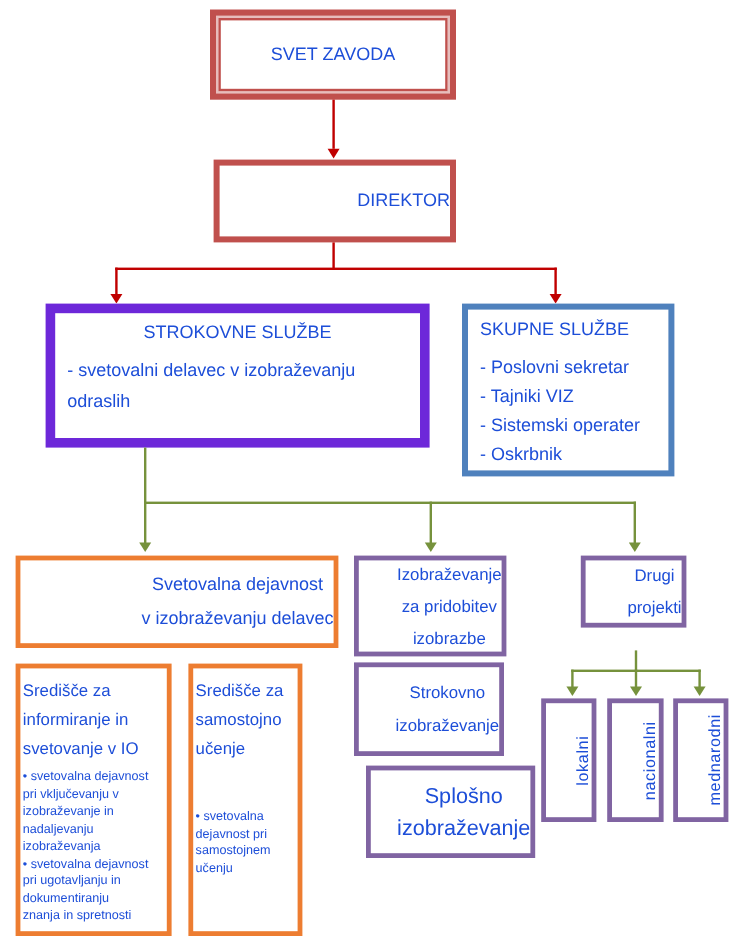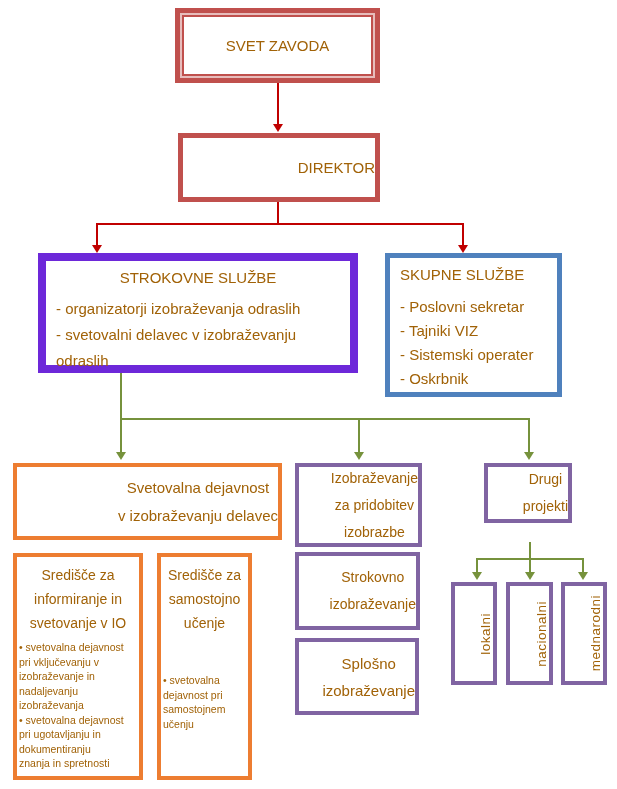--- a/index.html
+++ b/index.html
@@ -1,18 +1,18 @@
 <!DOCTYPE html>
 <html><head>
 <meta charset="utf-8">
 <style>
   html,body { margin:0; padding:0; background:#ffffff; }
   .canvas {
     position:relative; width:617px; height:789px; background:#ffffff;
-    font-family:"Liberation Sans","DejaVu Sans",sans-serif; color:#a16207; overflow:hidden;
+    font-family:"Liberation Sans","DejaVu Sans",sans-serif; color:#1d4ed8; overflow:hidden;
   }
   .box { position:absolute; box-sizing:border-box; background:#ffffff; }
   .b-red    { border:5px solid #C0504D; }
   .b-green  { border:8px solid #6d28d9; }
   .b-blue   { border:5px solid #4F81BD; }
   .b-orange { border:4px solid #ED7D31; }
   .b-purple { border:4px solid #8064A2; }
   .center { display:flex; align-items:center; justify-content:flex-end; text-align:center; }
   .prelines { white-space:pre-line; }
   .caps { font-size:15px; }
@@ -23,21 +23,21 @@
   .red-line   { background:#C00000; }
   .olive-line { background:#76923C; }
   .ah { position:absolute; width:0; height:0;
     border-left:5px solid transparent; border-right:5px solid transparent;
     border-top:8px solid #000; }
   .ah-red   { border-top-color:#C00000; }
   .ah-olive { border-top-color:#76923C; }
   .two-line   { font-size:15px; line-height:28px; }
   .list-box .title { text-align:center; font-size:15px; margin-top:8px; }
   .list-items { font-size:15px; }
-  .tall-title { text-align:center; font-size:14px; line-height:24px; padding-top:2px; }
+  .tall-title { text-align:left; font-size:14px; line-height:24px; padding-top:2px; }
   .bullets { font-size:10.5px; line-height:14.5px; text-align:left; }
   .vlabel { writing-mode:vertical-rl; transform:rotate(180deg); font-size:13.5px; letter-spacing:0.5px; }
 </style>
 </head>
 <body>
 
 <div class="canvas">
 
   <div class="box b-red double-outer" style="left:175px; top:8px; width:205px; height:75px;">
     <div class="double-inner">
@@ -55,21 +55,20 @@
   <div class="line red-line" style="left:277px; top:202px; width:2px; height:22px;"></div>
   <div class="line red-line" style="left:96px; top:223px; width:368px; height:2px;"></div>
   <div class="line red-line" style="left:96px; top:223px; width:2px; height:23px;"></div>
   <div class="ah ah-red" style="left:92px; top:245px;"></div>
   <div class="line red-line" style="left:462px; top:223px; width:2px; height:23px;"></div>
   <div class="ah ah-red" style="left:458px; top:245px;"></div>
 
   <div class="box b-green list-box" style="left:38px; top:253px; width:320px; height:120px;">
     <div class="title">STROKOVNE SLUŽBE</div>
     <div class="list-items" style="padding-left:10px; margin-top:10px;">
-      <div style="line-height:26px;">- organizatorji izobraževanja odraslih</div>
       <div style="line-height:26px;">- svetovalni delavec v izobraževanju odraslih</div>
     </div>
   </div>
 
   <div class="box b-blue" style="left:385px; top:253px; width:177px; height:144px; padding:8px 10px;">
     <div style="font-size:15px;">SKUPNE SLUŽBE</div>
     <div class="list-items" style="margin-top:12px;">
       <div style="line-height:24px;">- Poslovni sekretar</div>
       <div style="line-height:24px;">- Tajniki VIZ</div>
       <div style="line-height:24px;">- Sistemski operater</div>
@@ -116,21 +115,21 @@
 učenje</div>
     <div class="bullets prelines" style="margin-top:38px;">• svetovalna
 dejavnost pri
 samostojnem
 učenju</div>
   </div>
 
   <div class="box b-purple center prelines" style="left:295px; top:552px; width:125px; height:78px; font-size:14px; line-height:27px;">Strokovno
 izobraževanje</div>
 
-  <div class="box b-purple center prelines" style="left:295px; top:638px; width:124px; height:77px; font-size:15px; line-height:27px;">Splošno
+  <div class="box b-purple center prelines" style="left:305px; top:638px; width:141px; height:77px; font-size:18px; line-height:27px;">Splošno
 izobraževanje</div>
 
   <div class="line olive-line" style="left:529px; top:542px; width:2px; height:17px;"></div>
   <div class="line olive-line" style="left:476px; top:558px; width:108px; height:2px;"></div>
   <div class="line olive-line" style="left:476px; top:558px; width:2px; height:15px;"></div>
   <div class="ah ah-olive" style="left:472px; top:572px;"></div>
   <div class="line olive-line" style="left:529px; top:558px; width:2px; height:15px;"></div>
   <div class="ah ah-olive" style="left:525px; top:572px;"></div>
   <div class="line olive-line" style="left:582px; top:558px; width:2px; height:15px;"></div>
   <div class="ah ah-olive" style="left:578px; top:572px;"></div>

